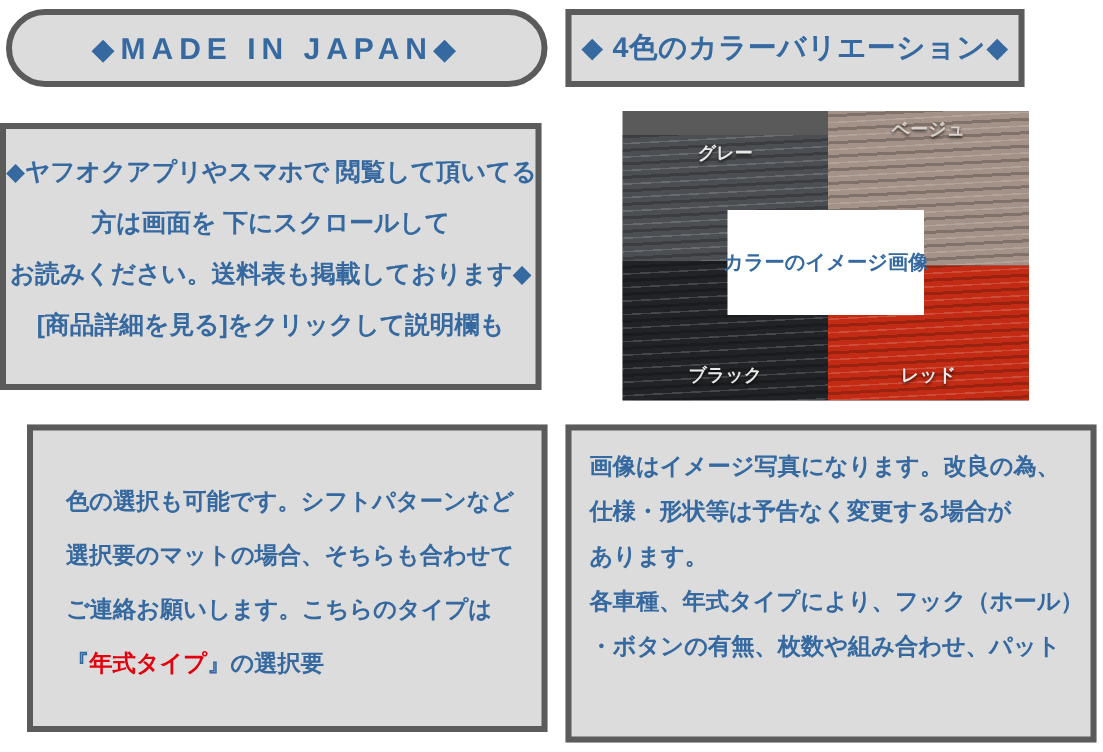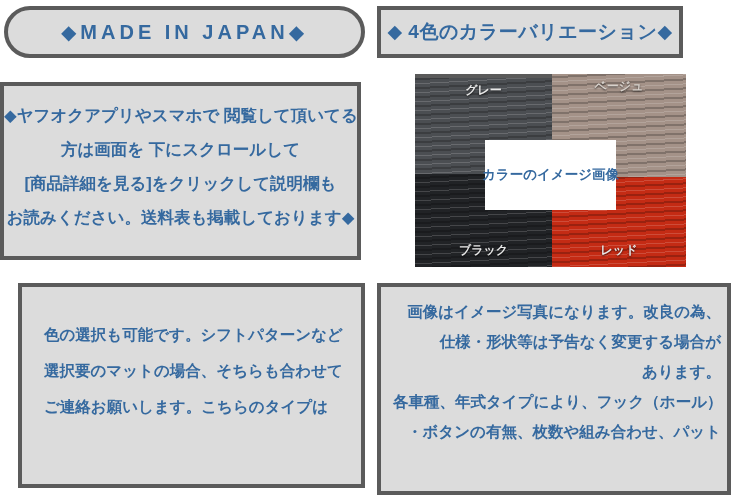--- a/index.html
+++ b/index.html
@@ -100,21 +100,21 @@
   .swatch-label {
     position: absolute;
     width: 100%;
     text-align: center;
     font-size: 12px;
     font-weight: bold;
     color: #e8e8e8;
     text-shadow: 0 1px 2px rgba(0,0,0,0.7);
     z-index: 3;
   }
-  #swatch-grey   { left: 0;     top: 4px;     width: 137px; height: 124px; background: #4b4e52; }
+  #swatch-grey   { left: 0;     top: 16px;     width: 137px; height: 124px; background: #4b4e52; }
   #swatch-beige  { left: 137px; top: 0;     width: 134px; height: 103px; background: #a49288; }
   #swatch-black  { left: 0;     top: 100px; width: 137px; height: 93px;  background: #212326; }
   #swatch-red    { left: 137px; top: 103px; width: 134px; height: 90px;  background: #c42b14; }
   #swatch-grey  .swatch-label { top: 4px; }
   #swatch-beige .swatch-label { top: 4px; color: #d8d2cc; }
   #swatch-black .swatch-label { bottom: 8px; top: auto; }
   #swatch-red   .swatch-label { bottom: 8px; top: auto; }
 
   #photo-overlay {
     position: absolute;
@@ -143,21 +143,21 @@
     right: 0;
     top: 30px;
     color: #35699f;
     font-weight: bold;
     font-size: 15.5px;
     line-height: 36px;
   }
   #color-note-panel .body div { white-space: nowrap; }
   .red-em { color: #e2000f; }
 
-  #disclaimer-panel { left: 377px; top: 283px; width: 354px; height: 212px; text-align: right; }
+  #disclaimer-panel { left: 377px; top: 283px; width: 354px; height: 212px; }
   #disclaimer-panel .body {
     position: absolute;
     left: 12px;
     right: 6px;
     top: 10px;
     color: #35699f;
     font-weight: bold;
     font-size: 15.5px;
     line-height: 30px;
   }
@@ -173,22 +173,22 @@
   </div>
 
   <div class="panel banner" id="banner-right">
     <span class="banner-text">◆ 4色のカラーバリエーション◆</span>
   </div>
 
   <div class="panel" id="notice-panel">
     <div class="notice-lines">
       <div>◆ヤフオクアプリやスマホで 閲覧して頂いてる</div>
       <div>方は画面を 下にスクロールして</div>
+      <div>お読みください。送料表も掲載しております◆</div>
       <div>[商品詳細を見る]をクリックして説明欄も</div>
-      <div>お読みください。送料表も掲載しております◆</div>
     </div>
   </div>
 
   <div id="photo-wrap">
     <div class="swatch" id="swatch-grey">
       <span class="swatch-label">グレー</span>
     </div>
     <div class="swatch" id="swatch-beige">
       <span class="swatch-label">ベージュ</span>
     </div>
@@ -201,20 +201,21 @@
     <div id="photo-overlay">
       <span>カラーのイメージ画像</span>
     </div>
   </div>
 
   <div class="panel" id="color-note-panel">
     <div class="body">
       <div>色の選択も可能です。シフトパターンなど</div>
       <div>選択要のマットの場合、そちらも合わせて</div>
       <div>ご連絡お願いします。こちらのタイプは</div>
+      <div><span>『</span><span class="red-em">年式タイプ</span><span>』の選択要</span></div>
     </div>
   </div>
 
   <div class="panel" id="disclaimer-panel">
     <div class="body">
       <div>画像はイメージ写真になります。改良の為、</div>
       <div>仕様・形状等は予告なく変更する場合が</div>
       <div>あります。</div>
       <div>各車種、年式タイプにより、フック（ホール）</div>
       <div>・ボタンの有無、枚数や組み合わせ、パット</div>

